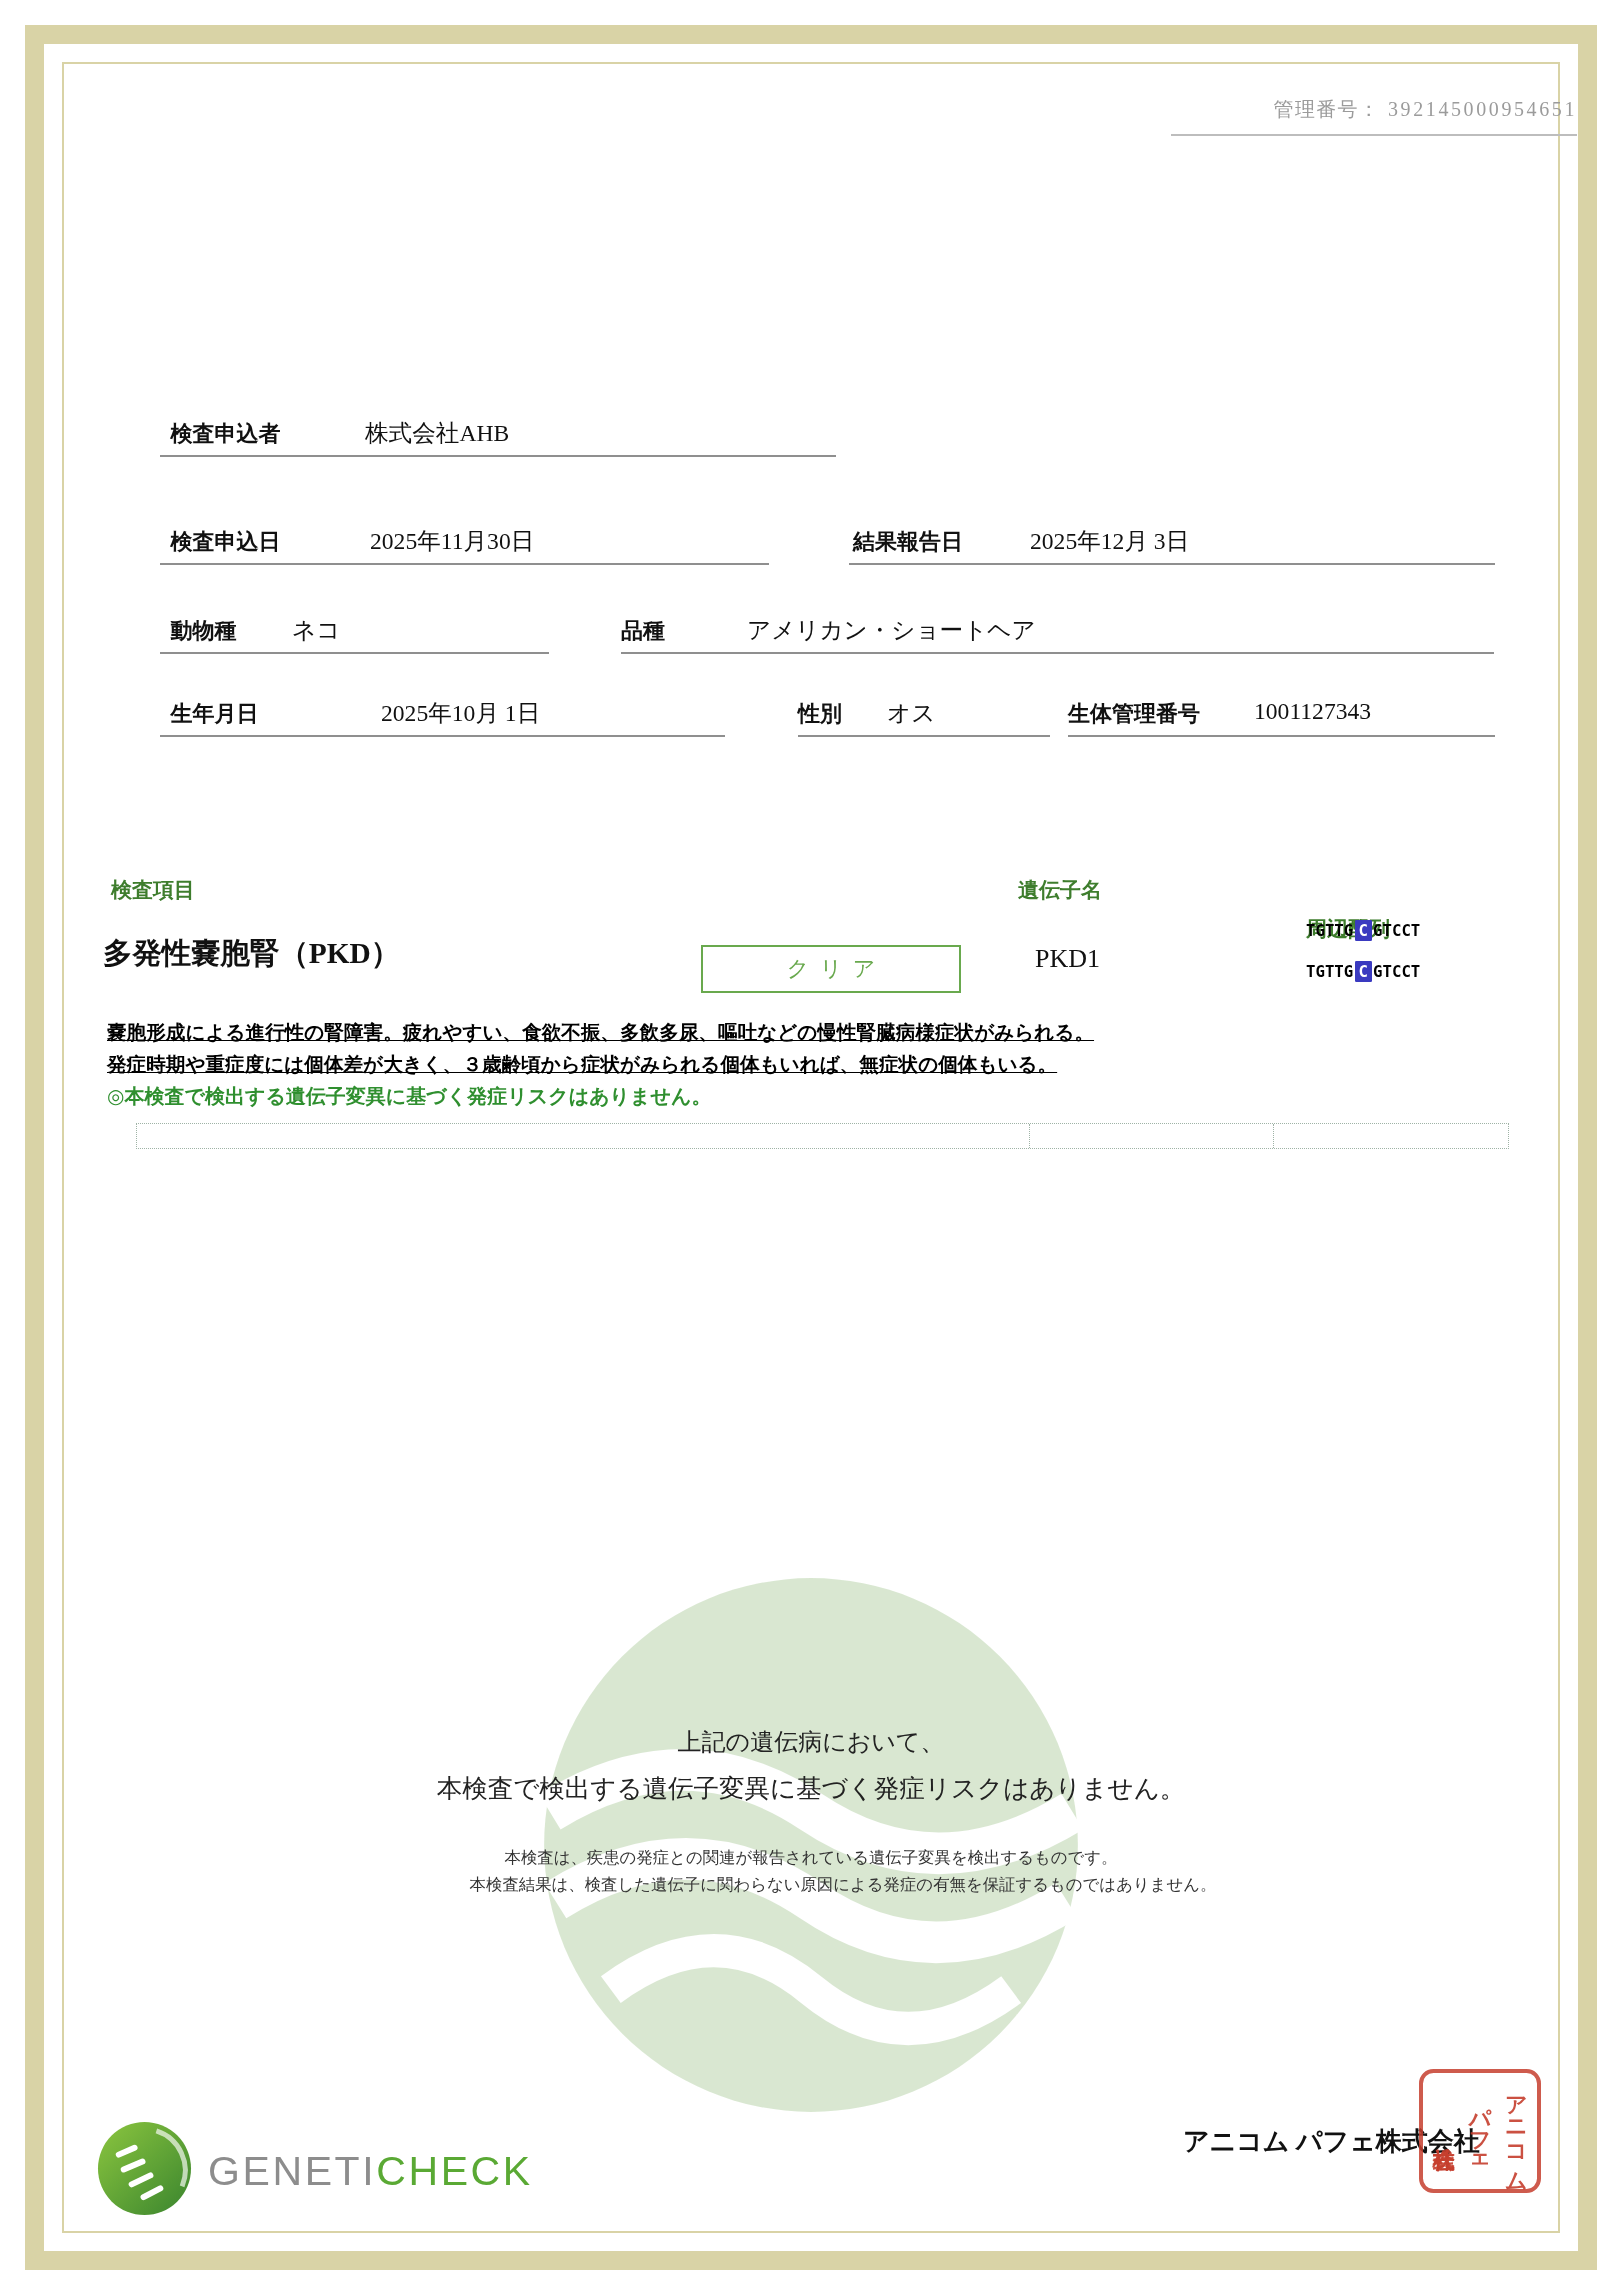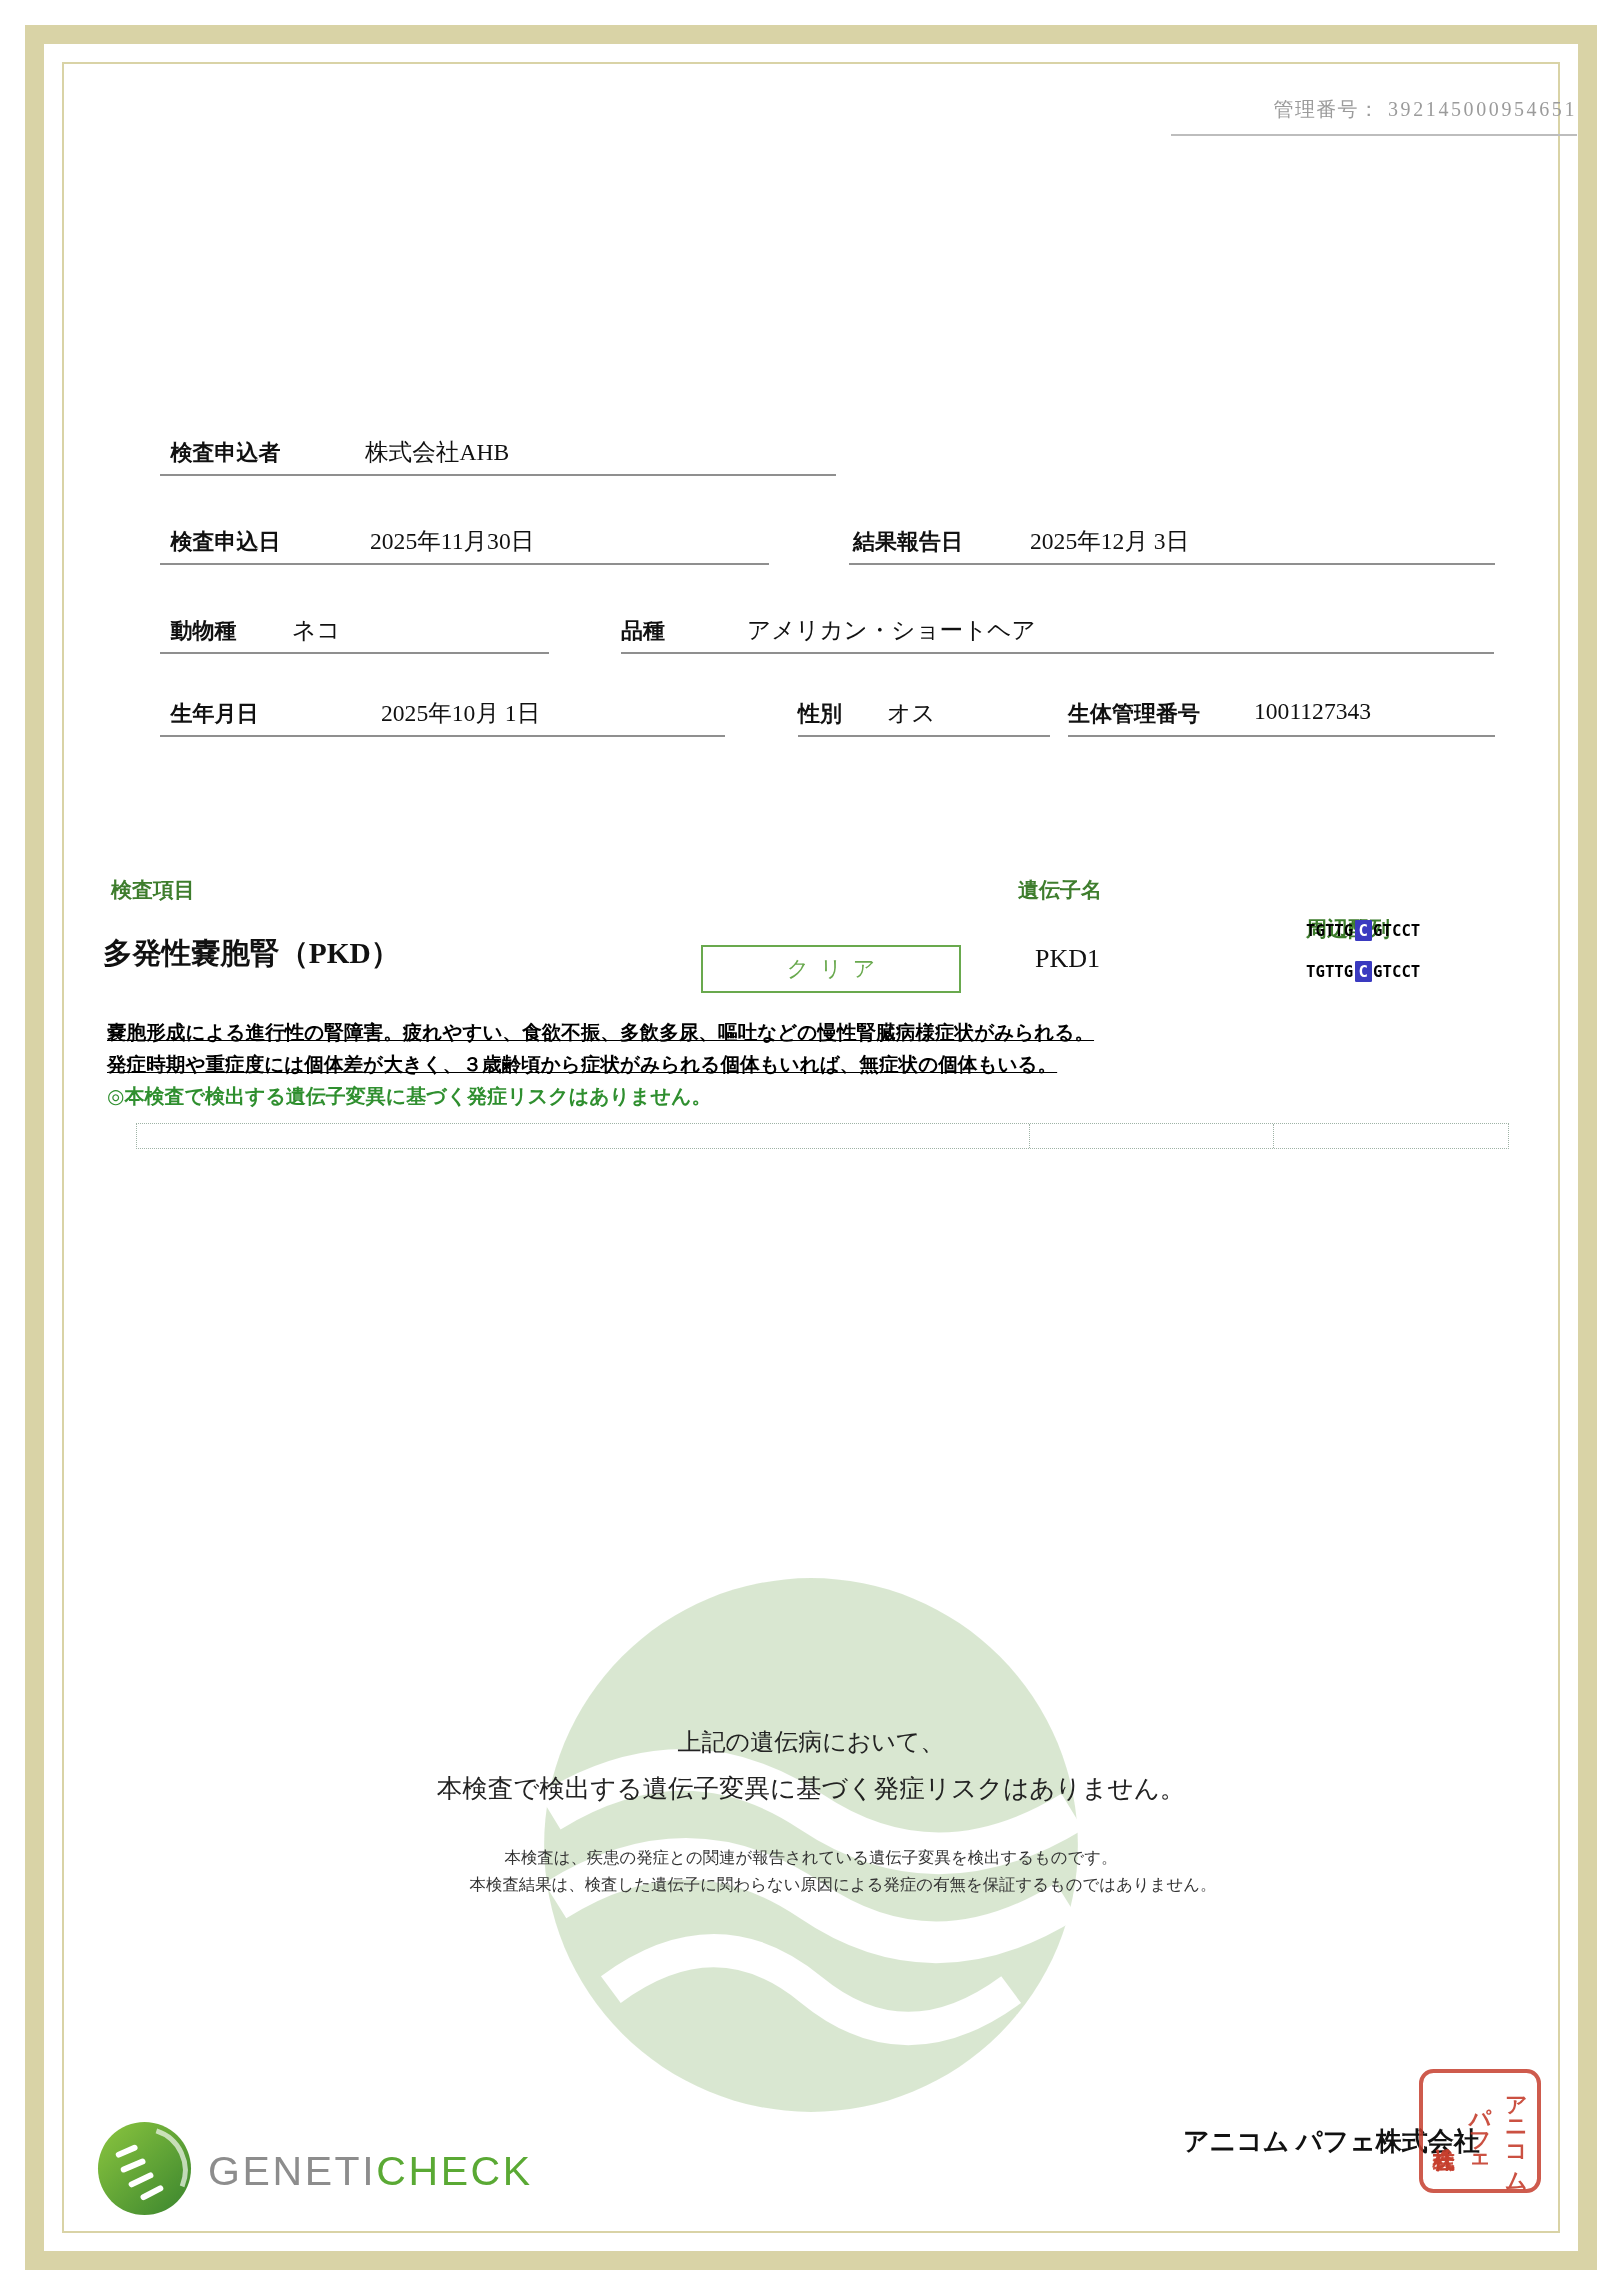--- a/index.html
+++ b/index.html
@@ -117,21 +117,21 @@
     <path d="M6,88 Q55,58 100,88 T194,88" stroke="#ffffff" stroke-width="15" fill="none"></path>
     <path d="M8,120 Q56,90 100,120 T192,120" stroke="#ffffff" stroke-width="15" fill="none"></path>
     <path d="M28,152 Q66,124 100,152 T172,152" stroke="#ffffff" stroke-width="12" fill="none"></path>
   </svg>
 
   <div class="mgmt">
     <span>管理番号：</span><span class="num">392145000954651</span>
   </div>
 
 
-  <div class="frow" style="left:160px;top:433px;width:676px;">
+  <div class="frow" style="left:160px;top:414px;width:676px;">
     <span class="lab" style="left:10.5px;">検査申込者</span>
     <span class="val" style="left:205px;">株式会社AHB</span>
   </div>
 
   <div class="frow" style="left:160px;top:522px;width:609px;">
     <span class="lab" style="left:10.5px;">検査申込日</span>
     <span class="val" style="left:210px;">2025年11月30日</span>
   </div>
   <div class="frow" style="left:849px;top:522px;width:646px;">
     <span class="lab" style="left:3.9px;">結果報告日</span>

